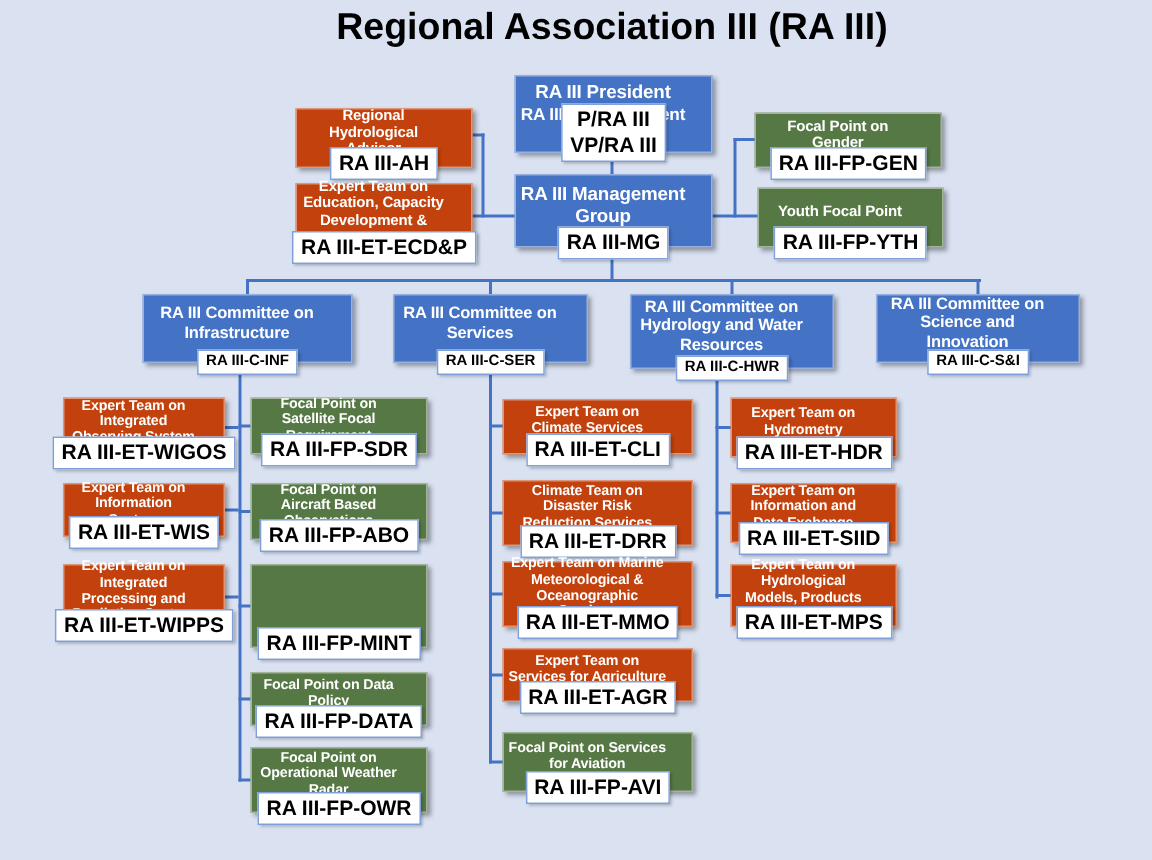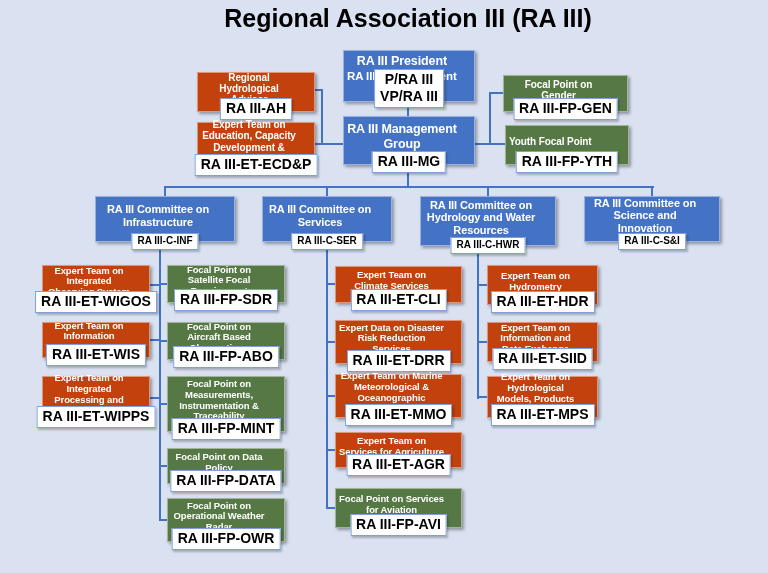--- a/index.html
+++ b/index.html
@@ -1,20 +1,20 @@
 <!DOCTYPE html>
 <html><head>
 <meta charset="utf-8">
 <style>
   html,body { margin:0; padding:0; background:#dae2f2; font-family:"Liberation Sans", sans-serif; }
   .canvas { position:relative; width:768px; height:573px; background:#dae2f2; overflow:hidden; }
   .page-title { position:absolute; left:44px; top:4px; width:728px; margin:0; text-align:center;
                 font-size:25px; font-weight:bold; color:#000; z-index:2; }
   .line { position:absolute; background:#4472c4; z-index:1; }
-  .node { position:absolute; z-index:2; display:flex; align-items:center; justify-content:flex-start;
+  .node { position:absolute; z-index:2; display:flex; align-items:center; justify-content:center;
           box-sizing:border-box; text-align:center; color:#fff; font-weight:bold;
           padding:2px 17px 9px 3px; border:1px solid rgba(255,255,255,0.45);
           box-shadow:2px 2px 3px rgba(0,0,0,0.35); }
   .blue  { background:#4472c4; }
   .gray  { background:#c2410c; }
   .green { background:#567845; }
   .nt { line-height:1.12; font-size:9.5px; letter-spacing:-0.1px; }
   .side .nt { font-size:10px; }
   .committee .nt { font-size:11px; }
   .top-blue .nt { font-size:12.5px; line-height:1.2; }
@@ -146,41 +146,40 @@
     <div class="nt">Focal Point on Satellite Focal Requirement</div>
     <div class="tag">RA III-FP-SDR</div>
   </div>
 
   <div class="node green" style="left:167px;top:322px;width:118px;height:38px">
     <div class="nt">Focal Point on Aircraft Based Observations</div>
     <div class="tag">RA III-FP-ABO</div>
   </div>
 
   <div class="node green" style="left:167px;top:376px;width:118px;height:56px">
-    <div class="nt">Focal Point on Measurements, Instrumentation &amp; Traceability</div>
     <div class="tag">RA III-FP-MINT</div>
   </div>
 
   <div class="node green" style="left:167px;top:448px;width:118px;height:36px">
     <div class="nt">Focal Point on Data Policy</div>
     <div class="tag">RA III-FP-DATA</div>
   </div>
 
   <div class="node green" style="left:167px;top:498px;width:118px;height:44px">
     <div class="nt">Focal Point on Operational Weather Radar</div>
     <div class="tag">RA III-FP-OWR</div>
   </div>
 
   <div class="node gray" style="left:335px;top:266px;width:127px;height:37px">
     <div class="nt">Expert Team on Climate Services</div>
     <div class="tag">RA III-ET-CLI</div>
   </div>
 
   <div class="node gray" style="left:335px;top:320px;width:127px;height:44px">
-    <div class="nt">Expert Data on Disaster Risk Reduction Services</div>
+    <div class="nt">Climate Team on Disaster Risk Reduction Services</div>
     <div class="tag">RA III-ET-DRR</div>
   </div>
 
   <div class="node gray" style="left:335px;top:374px;width:127px;height:44px">
     <div class="nt">Expert Team on Marine Meteorological &amp; Oceanographic Services</div>
     <div class="tag">RA III-ET-MMO</div>
   </div>
 
   <div class="node gray" style="left:335px;top:432px;width:127px;height:36px">
     <div class="nt">Expert Team on Services for Agriculture</div>

